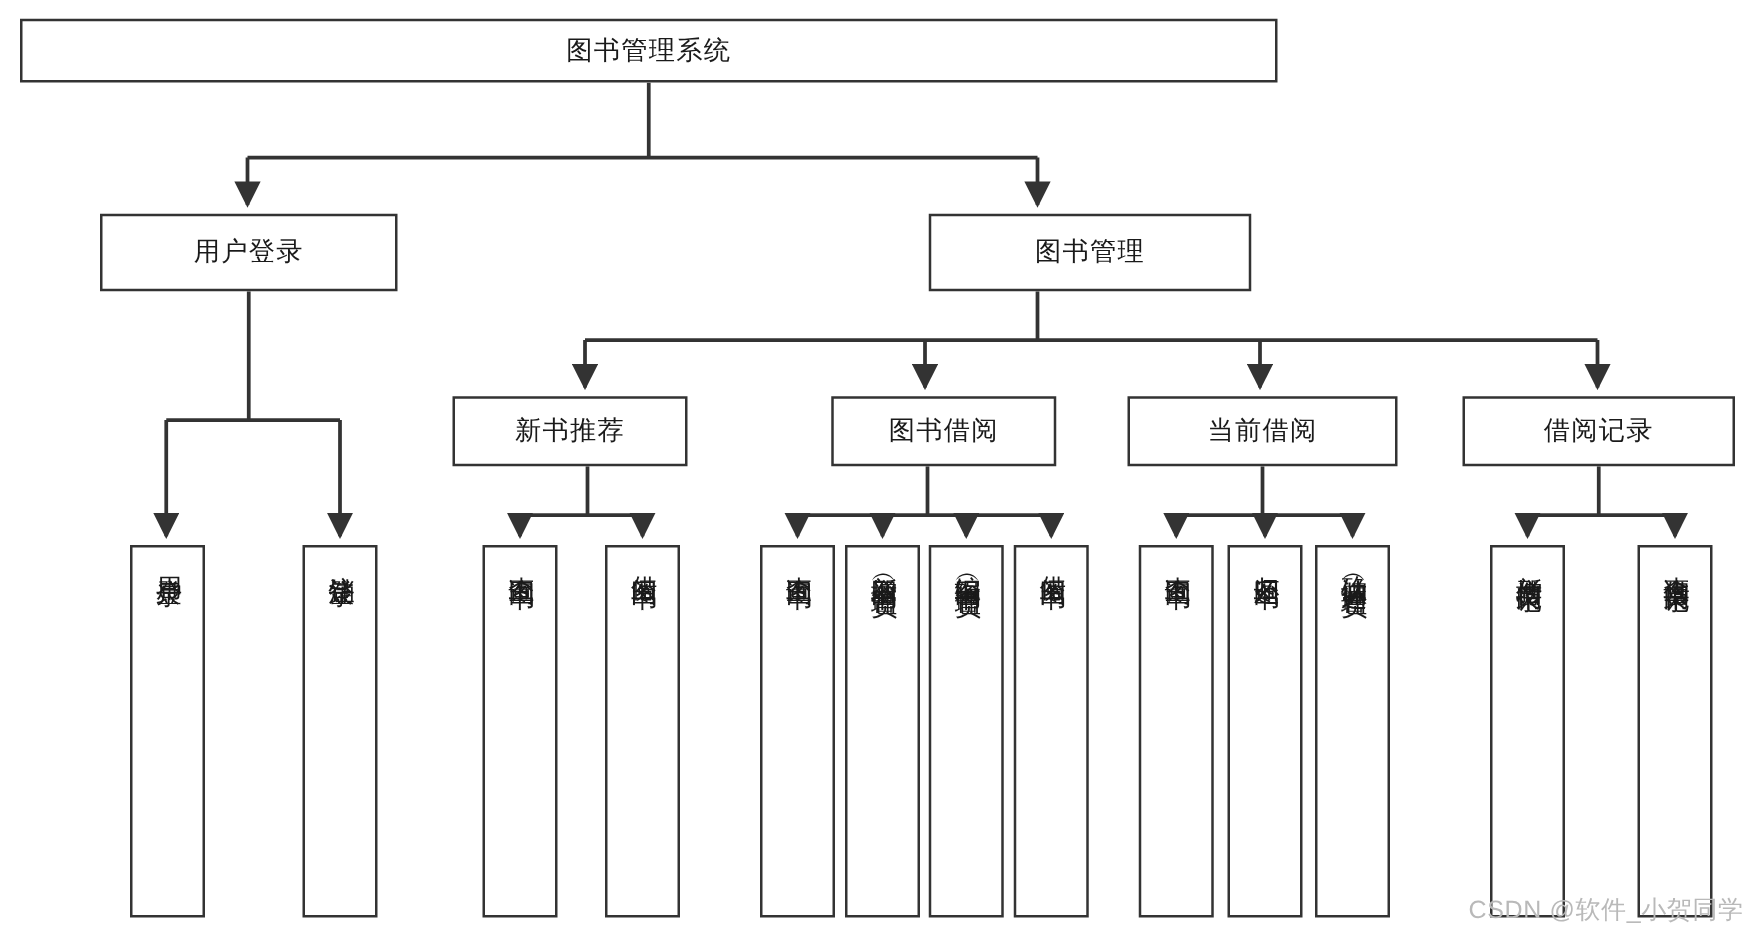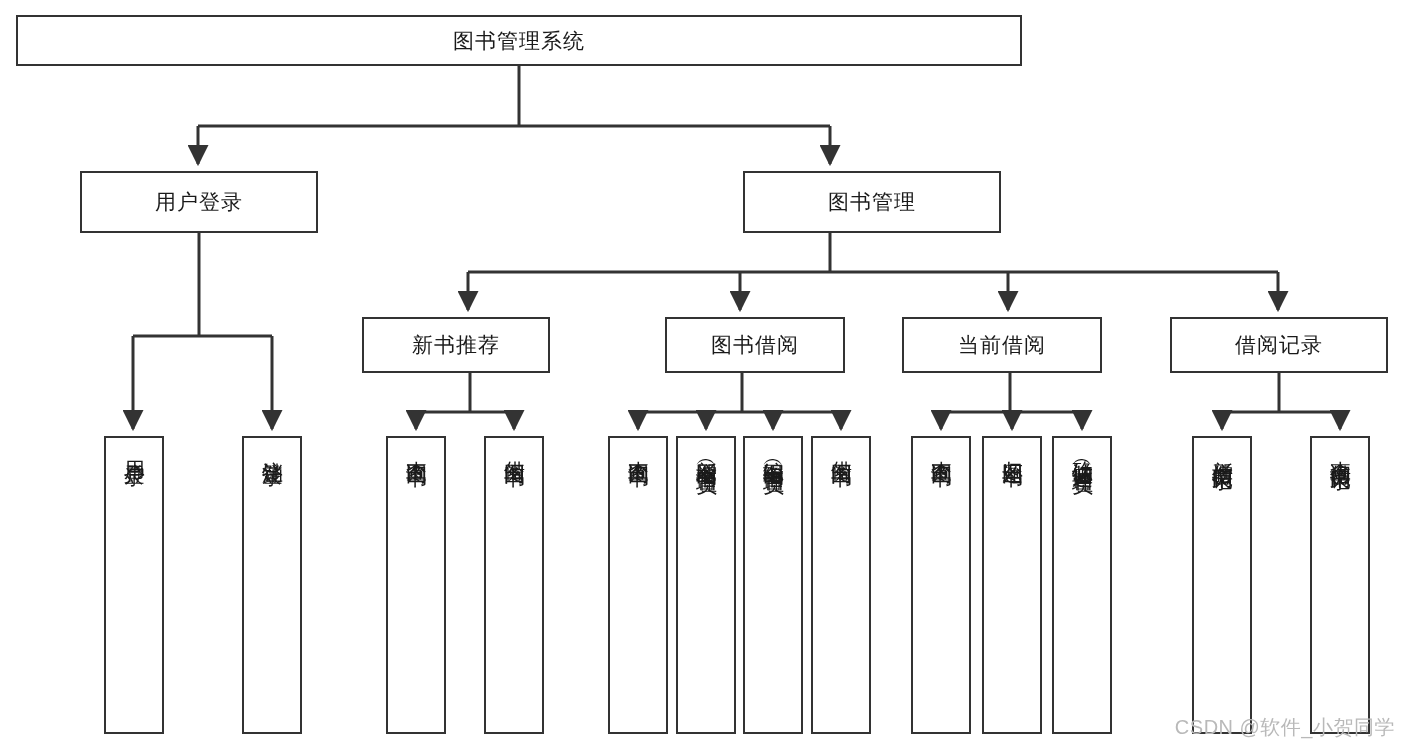--- a/index.html
+++ b/index.html
@@ -127,21 +127,21 @@
   <div class="node node-h" style="left:743px; top:171px; width:258px; height:62px;">
     <span class="node-label">图书管理</span>
   </div>
 
   <div class="node node-h" style="left:362px; top:317px; width:188px; height:56px;">
     <span class="node-label">新书推荐</span>
   </div>
   <div class="node node-h" style="left:634px; top:317px; width:180px; height:56px;margin-left:31px;">
     <span class="node-label">图书借阅</span>
   </div>
-  <div class="node node-h" style="left:902px; top:317px; width:200px; height:56px;">
+  <div class="node node-h" style="left:902px; top:317px; width:216px; height:56px;">
     <span class="node-label">当前借阅</span>
   </div>
   <div class="node node-h" style="left:1170px; top:317px; width:218px; height:56px;">
     <span class="node-label">借阅记录</span>
   </div>
 
   <div class="node node-v" style="left:104px; top:436px; width:60px; height:298px;">
     <span class="node-label">用户登录</span>
   </div>
   <div class="node node-v" style="left:242px; top:436px; width:60px; height:298px;">

